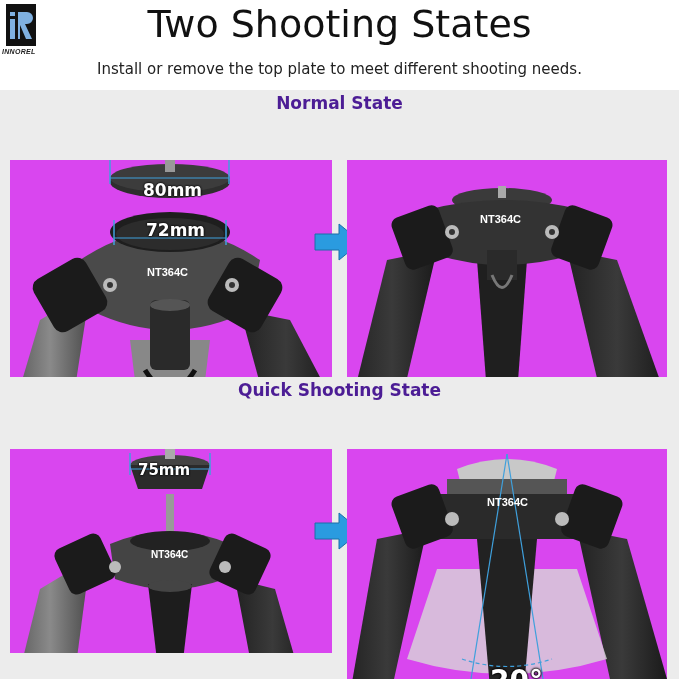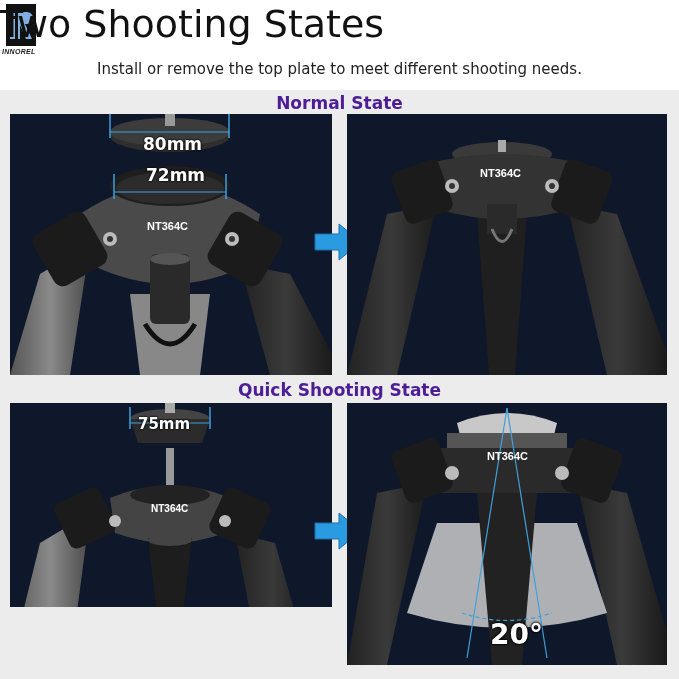--- a/index.html
+++ b/index.html
@@ -1,23 +1,23 @@
 <!DOCTYPE html>
 <html><head>
 <meta charset="utf-8">
 <style>
   html,body{margin:0;padding:0;}
   body{width:679px;height:679px;background:#fff;position:relative;overflow:hidden;font-family:"Liberation Sans",sans-serif;}
   .logo{position:absolute;left:6px;top:4px;width:30px;height:42px;background:#111;display:flex;align-items:center;justify-content:center;}
   .logo-text{position:absolute;left:2px;top:48px;font-size:7px;font-weight:bold;font-style:italic;color:#222;letter-spacing:0.3px;}
-  .title{position:absolute;left:0;right:0;top:2px;text-align:left;font-size:38px;color:#111;font-family:"DejaVu Sans",sans-serif;letter-spacing:0px;}
+  .title{position:absolute;left:0;right:0;top:2px;text-align:center;font-size:38px;color:#111;font-family:"DejaVu Sans",sans-serif;letter-spacing:0px;}
   .subtitle{position:absolute;left:0;right:0;top:60px;text-align:center;font-size:15px;color:#222;font-family:"DejaVu Sans",sans-serif;white-space:nowrap;}
   .band{position:absolute;left:0;width:679px;background:#ececec;}
   .section-label{position:absolute;left:0;right:0;text-align:center;font-weight:bold;color:#4c1d95;font-family:"DejaVu Sans",sans-serif;font-size:17px;}
-  .panel{position:absolute;background:#0f172a;overflow:hidden;}
+  .panel{position:absolute;background:#d946ef;overflow:hidden;margin-top:46px;}
   .arrow{position:absolute;}
   .dim-label{position:absolute;color:#fff;font-weight:bold;font-size:17px;text-shadow:0 0 2px #000,0 0 2px #000;font-family:"DejaVu Sans",sans-serif;}
   .model{position:absolute;color:#fff;font-weight:bold;font-size:11px;font-family:Liberation Sans, sans-serif;}
   .angle{position:absolute;color:#fff;font-weight:bold;font-size:28px;font-family:"DejaVu Sans",sans-serif;text-shadow:0 0 2px #000,0 0 2px #000,0 0 3px #000;}
 </style>
 </head>
 <body>
 
 <div class="logo">
   <svg width="26" height="34" viewBox="0 0 26 34">
@@ -72,21 +72,21 @@
     <circle cx="100" cy="125" r="7" fill="#bbb"></circle>
       <circle cx="100" cy="125" r="3" fill="#333"></circle>
     <circle cx="222" cy="125" r="7" fill="#bbb"></circle>
       <circle cx="222" cy="125" r="3" fill="#333"></circle>
 
     <rect x="140" y="140" width="40" height="70" rx="6" fill="#2a2a2a"></rect>
     <ellipse cx="160" cy="145" rx="20" ry="6" fill="#555"></ellipse>
     <path d="M135 210 Q160 250 185 210" stroke="#111" stroke-width="5" fill="none"></path>
   </svg>
   <div class="dim-label" style="left:133px;top:20px;">80mm</div>
-  <div class="dim-label" style="left:136px;top:51px;">72mm</div>
+  <div class="dim-label" style="left:136px;top:60px;">72mm</div>
   <div class="model" style="left:137px;top:106px;">NT364C</div>
 </div>
 
 <svg class="arrow" style="left:313px;top:222px;" width="50" height="40" viewBox="0 0 50 40">
   <polygon points="2,12 26,12 26,2 48,20 26,38 26,28 2,28" fill="#2a9be0" stroke="#1c6fa8" stroke-width="1"></polygon>
 </svg>
 
 <div class="panel" style="left:347px;top:114px;width:320px;height:261px;">
   <svg width="320" height="261" viewBox="0 0 320 261">
     <polygon points="40,100 90,90 50,261 0,261" fill="url(#foam)"></polygon>

